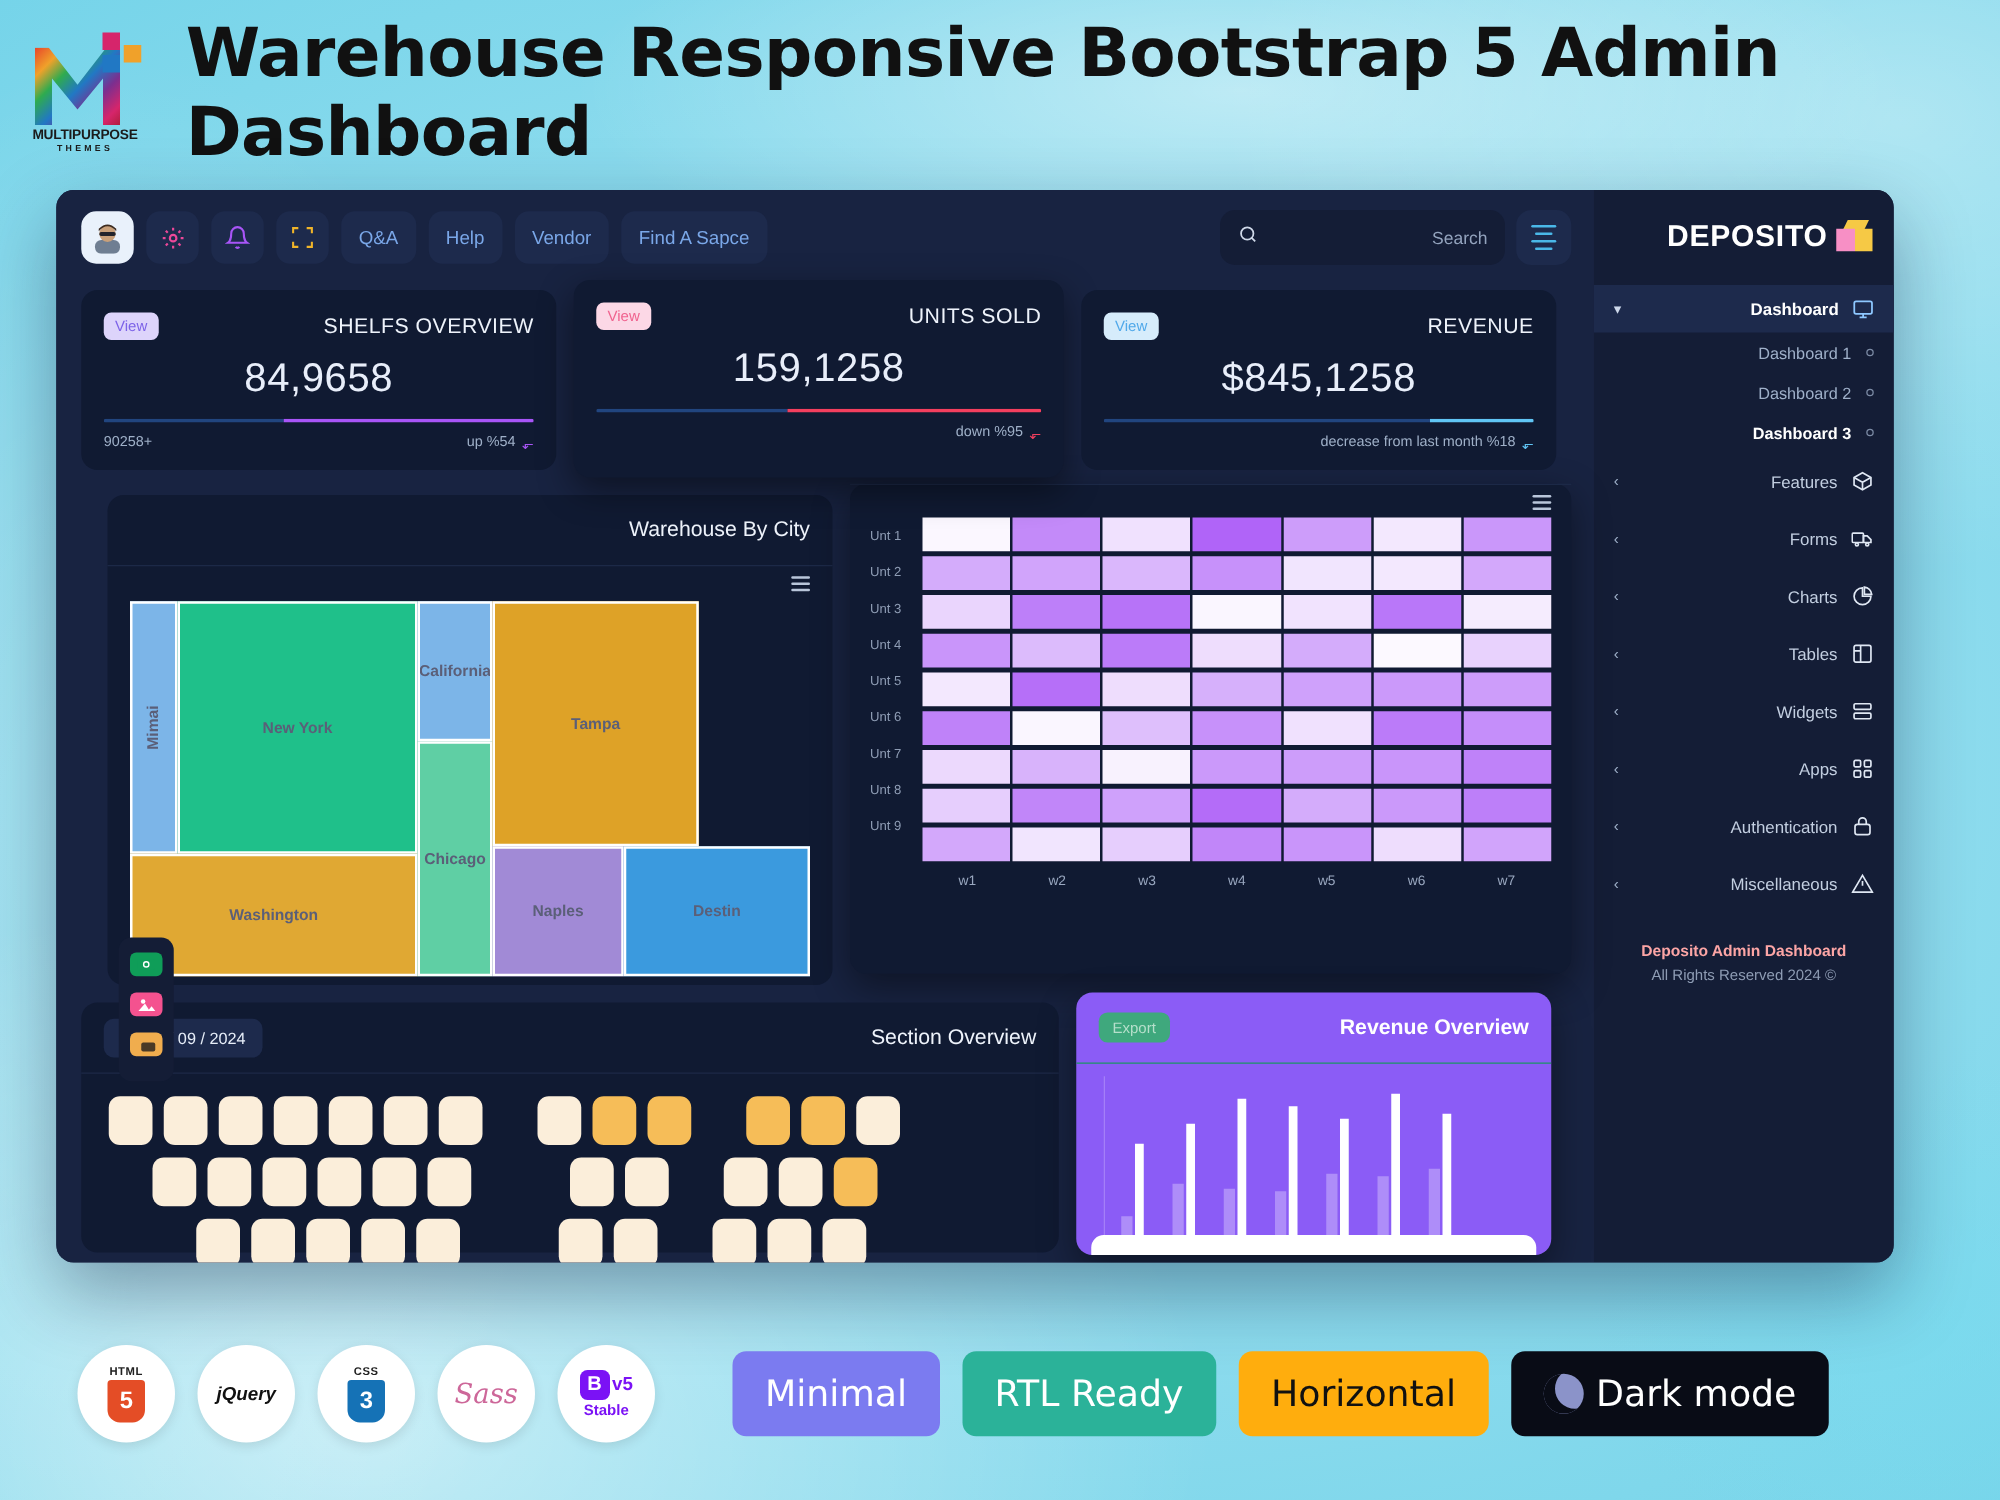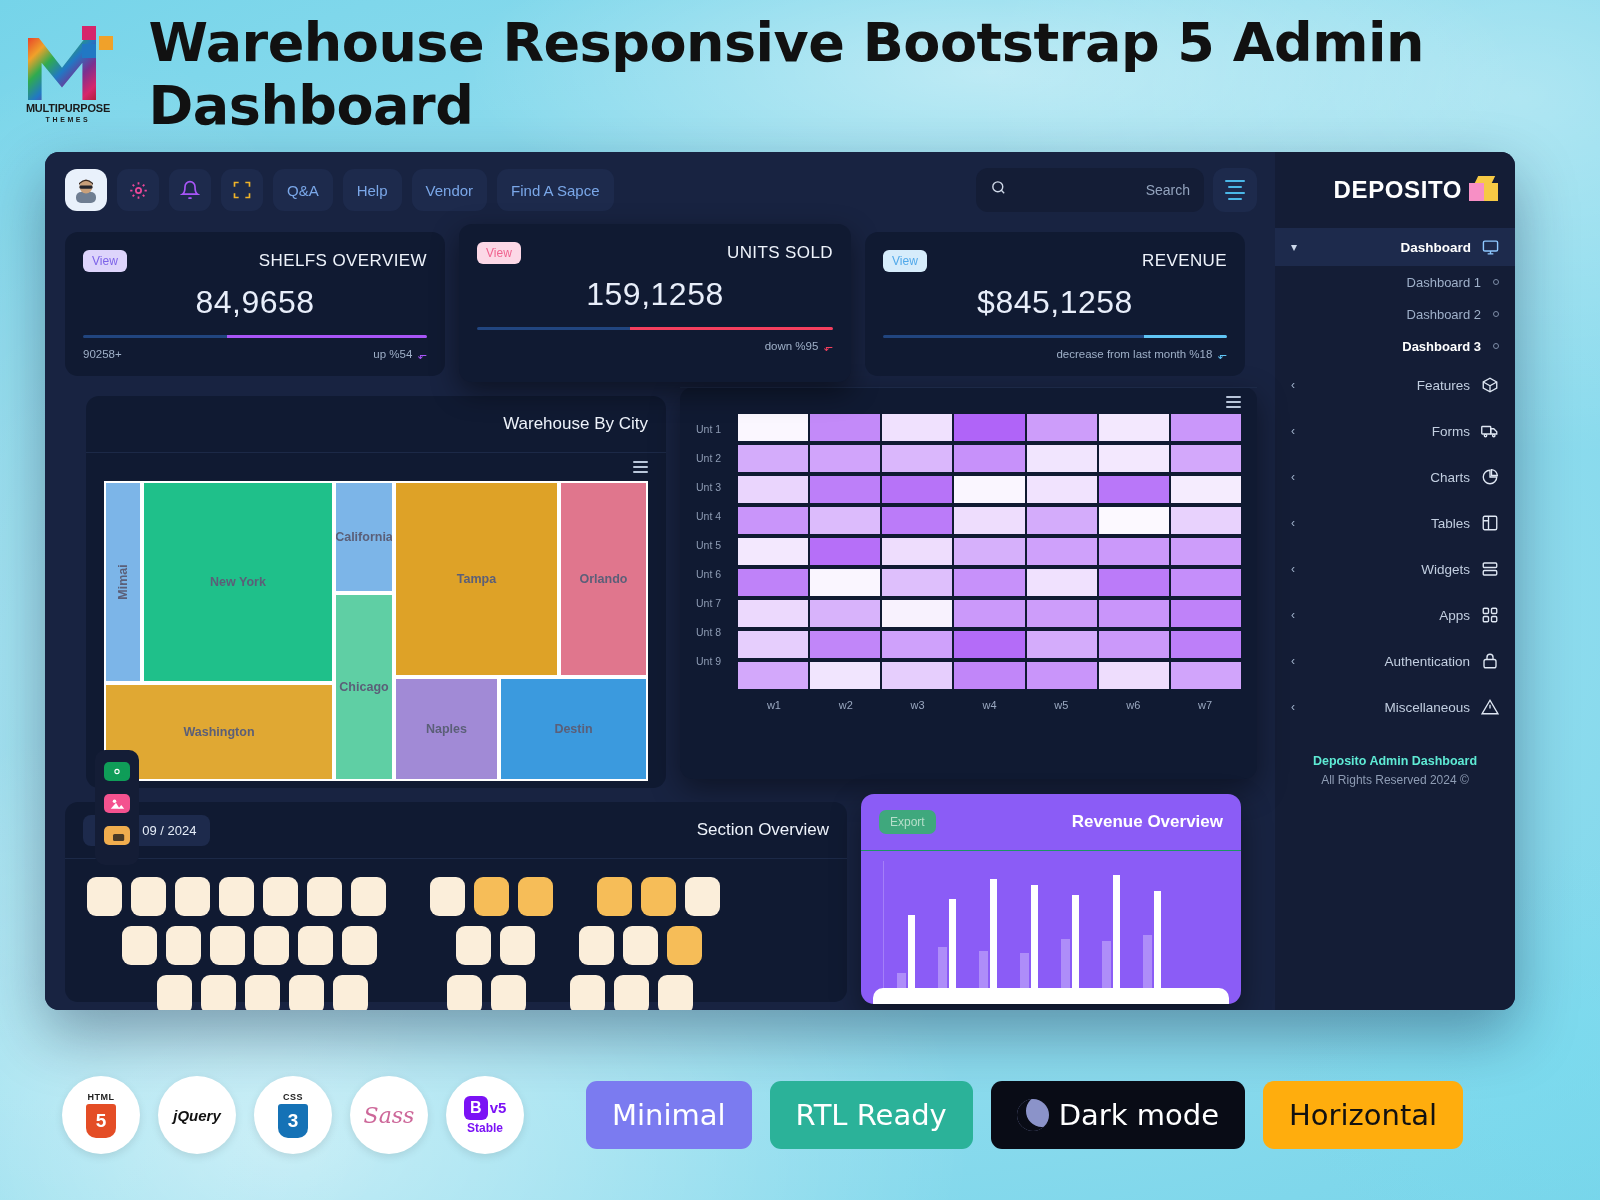--- a/index.html
+++ b/index.html
@@ -149,21 +149,21 @@
   .side-top .chev { color:#cdd8ea; font-size:12px; }
   .side-top .lbl { margin-left:auto; color:#ffffff; font-weight:bold; font-size:13.5px; margin-right:11px; }
   .sub { height:32px; display:flex; align-items:center; justify-content:flex-end; padding-right:16px; }
   .sub .lbl { color:#9fb0c9; font-size:13px; margin-right:12px; }
   .sub.active .lbl { color:#ffffff; font-weight:bold; }
   .dot { width:6px;height:6px;border-radius:50%;border:1.6px solid #7d8ca6; }
   .grp { height:46px; display:flex; align-items:center; padding: 0 16px; }
   .grp .chev { color:#9fb0c9; font-size:12px; }
   .grp .lbl { margin-left:auto; color:#c2cee0; font-size:13.5px; margin-right:11px; }
   .side-foot { text-align:center; margin-top:24px; }
-  .side-foot .l1 { color:#5eead4; font-size:12.5px; font-weight:bold; }
+  .side-foot .l1 { color:#fca5a5; font-size:12.5px; font-weight:bold; }
   .side-foot .l2 { color:#8e9cb4; font-size:12px; margin-top:5px; }
 
   
   .floatbar { position:absolute; left:50px; top:598px; width:44px; height:115px; background:#141d36;
     border-radius:10px; display:flex; flex-direction:column; align-items:center; gap:13px; padding-top:12px; z-index:5; }
   .fb-ic { width:26px; height:19px; border-radius:5px; display:flex; align-items:center; justify-content:center; }
   .fb-ic.g { background:#0f9d58; }
   .fb-ic.p { background:#f4528f; }
   .fb-ic.o { background:#f0ad4e; }
 
@@ -344,23 +344,20 @@
               <span>California</span>
               </div>
             <div class="tile" style="left:230px;top:112px;width:60px;height:188px;background:#5fcfa4">
               <span>Chicago</span>
               </div>
             <div class="tile" style="left:290px;top:0;width:165px;height:196px;background:#dea227">
               <span>Tampa</span>
               </div>
             <div class="tile" style="left:290px;top:196px;width:105px;height:104px;background:#a18ad6">
               <span>Naples</span>
-              </div>
-            <div class="tile" style="left:455px;top:0;width:89px;height:196px;background:#e0768d">
-              <span>Orlando</span>
               </div>
             <div class="tile" style="left:395px;top:196px;width:149px;height:104px;background:#3b9ade">
               <span>Destin</span>
               </div>
           </div>
         </div>
       </div>
 
       <div class="card c-heat">
         <div class="card-div"></div>
@@ -727,18 +724,18 @@
   <div class="tech">
     <span class="bs">
       <span class="b">B</span>
       <span class="v">v5</span>
     </span>
     <span class="bs-stable">Stable</span>
   </div>
 
   <div class="cta minimal">Minimal</div>
   <div class="cta rtl">RTL Ready</div>
+  <div class="cta horiz">Horizontal</div>
   <div class="cta dark">
     <span class="moon"></span>
     <span>Dark mode</span>
   </div>
-  <div class="cta horiz">Horizontal</div>
 </div>
 
 </body></html>

